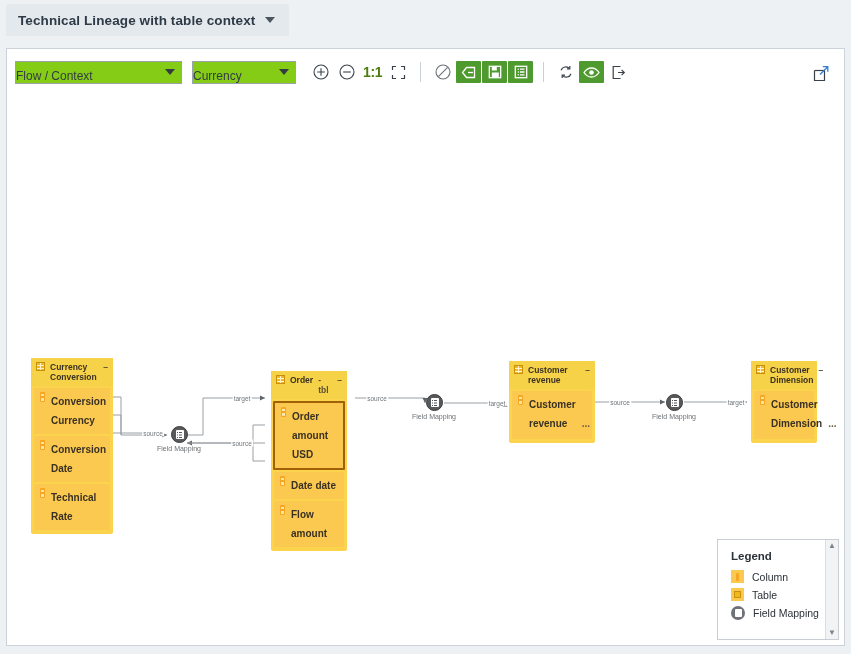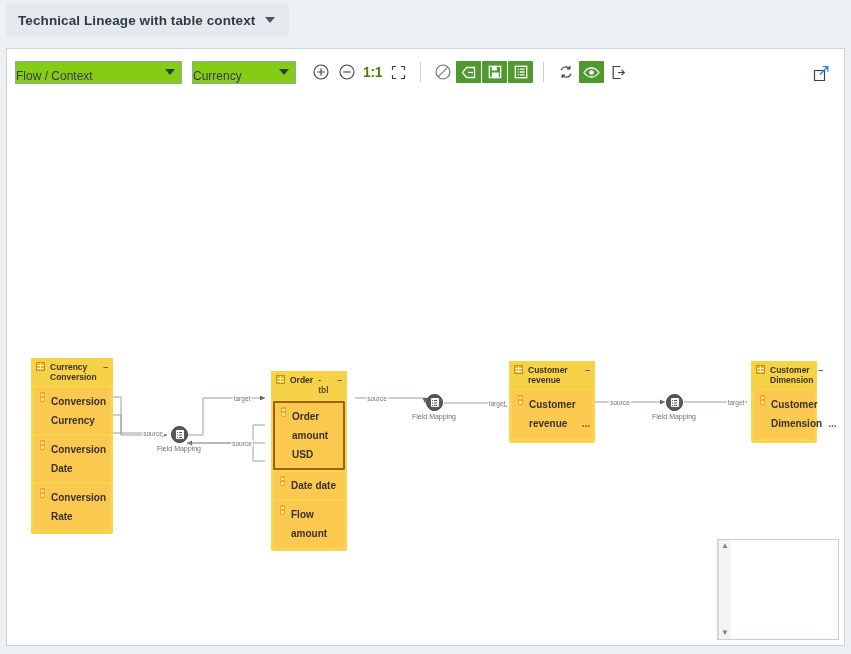--- a/index.html
+++ b/index.html
@@ -477,21 +477,21 @@
       <div class="col-row">
         <span class="icon-column"></span>
         <span class="col-label">Conversion Currency</span>
       </div>
       <div class="col-row">
         <span class="icon-column"></span>
         <span class="col-label">Conversion Date</span>
       </div>
       <div class="col-row">
         <span class="icon-column"></span>
-        <span class="col-label">Conversion Rate</span>
+        <span class="col-label">Technical Rate</span>
       </div>
     </div>
 
     <div class="table-node" style="left:264px; top:276px; width:76px;">
       <div class="node-header">
         <span class="icon-table"></span>
         <span class="hdr-title">Order</span>
         <span class="hdr-suffix">- tbl</span>
         <span class="collapse">–</span>
       </div>
@@ -552,20 +552,42 @@
 
     <div class="edge-label" style="left:146px; top:338px;">source</div>
     <div class="edge-label" style="left:235px; top:303px;">target</div>
     <div class="edge-label" style="left:235px; top:348px;">source</div>
     <div class="edge-label" style="left:370px; top:303px;">source</div>
     <div class="edge-label" style="left:490px; top:308px;">target</div>
     <div class="edge-label" style="left:613px; top:307px;">source</div>
     <div class="edge-label" style="left:729px; top:307px;">target</div>
 
     <div id="legend">
+      <div id="legend-body">
+        <div id="legend-title">Legend</div>
+
+        <div class="legend-row">
+          <span class="legend-swatch-column">
+              <i></i>
+            </span>
+          <span>Column</span>
+        </div>
+        <div class="legend-row">
+          <span class="legend-swatch-table">
+              <i></i>
+            </span>
+          <span>Table</span>
+        </div>
+        <div class="legend-row">
+          <span class="legend-swatch-fm">
+              <i></i>
+            </span>
+          <span>Field Mapping</span>
+        </div>
+      </div>
       <div id="legend-scrollbar">
         <span class="sb-arrow">▲</span>
         <span class="sb-arrow">▼</span>
       </div>
     </div>
 
   </div>
 </div>
 
 </body></html>

